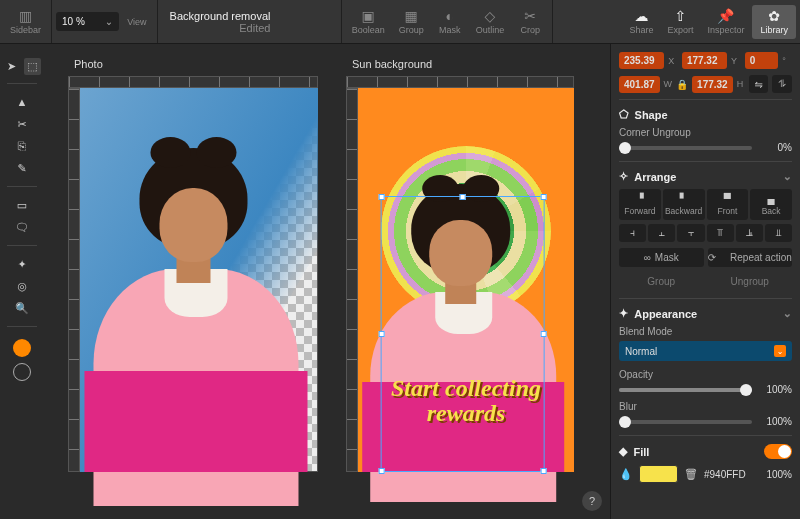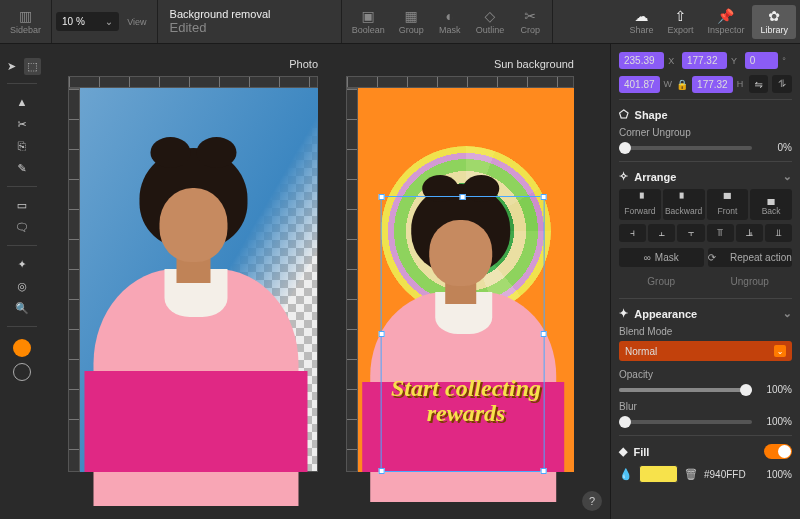--- a/index.html
+++ b/index.html
@@ -48,21 +48,21 @@
   }
   .tb-btn.lib .lbl { color: #eee; }
   .zoom {
     background: #202020; border-radius: 3px; padding: 4px 6px;
     display: flex; align-items: center; gap: 20px;
   }
   .zoom .pct { color: #eee; }
   .zoom .chev { color: #aaa; }
   .doc-title { display:flex; flex-direction:column; padding-left:8px; }
   .doc-title .main { color:#eee; font-size:11px; }
-  .doc-title .sub { color:#888; font-size:13px; }
+  .doc-title .sub { color:#888; font-size:11px;text-align:right; }
 
   
   .main {
     flex: 1;
     display: flex;
     min-height: 0;
   }
 
   
   .toolstrip {
@@ -94,21 +94,21 @@
 
   
   .canvas-wrap {
     flex: 1;
     background: #2a2a2a;
     position: relative;
     overflow: hidden;
   }
   .boards { position:absolute; left: 24px; top: 10px; display:flex; gap:28px; }
   .board { display:flex; flex-direction:column; }
-  .board-label { color:#ddd; font-size:11px; padding: 4px 0 6px 6px; text-align: right; }
+  .board-label { color:#ddd; font-size:11px; padding: 4px 0 6px 6px; }
   .ruler-top {
     height:12px; background:#353535; border:1px solid #555;
     background-image: repeating-linear-gradient(to right,#777 0,#777 1px,transparent 1px,transparent 30px);
     font-size:7px; color:#888; position:relative; overflow:hidden;
   }
   .ruler-left {
     width:12px; background:#353535; border:1px solid #555;
     background-image: repeating-linear-gradient(to bottom,#777 0,#777 1px,transparent 1px,transparent 30px);
   }
   .board-row { display:flex; }
@@ -228,22 +228,22 @@
     width: 190px;
     background: #2f2f2f;
     border-left: 1px solid #1a1a1a;
     overflow-y: auto;
     padding: 8px 8px 0 8px;
     color:#ccc;
   }
   .inspector::-webkit-scrollbar{width:0}
   .row { display:flex; align-items:center; gap:4px; margin-bottom:6px; }
   .numfield {
-    background:#8b5cf6; border-radius:3px; padding:3px 5px;
-    color:#ddd; width:46px; font-size:10px;
+    background:#c2410c; border-radius:3px; padding:3px 5px;
+    color:#ddd; width:46px; font-size:10px;font-weight:bold;
   }
   .unit { color:#888; font-size:9px; width:10px; }
   .lock { color:#888; font-size:10px; width:12px; text-align:center; }
   .flip-btn {
     width:24px; height:18px; background:#202020; border-radius:3px;
     display:flex; align-items:center; justify-content:center; color:#ccc;
   }
 
   .section {
     border-top:1px solid #444;
@@ -289,21 +289,21 @@
     padding:4px 0; font-size:10px;
   }
   .biseg .half.dbl { display:flex; gap:14px; }
   .gu { display:flex; gap:4px; margin-top:6px; }
   .gu .gb {
     flex:1; text-align:center; font-size:10px; color:#777;
     background:transparent; padding:3px 0; border-radius:3px;
   }
 
   .select {
-    background:#c2410c; border-radius:3px; padding:4px 6px;
+    background:#0c4a6e; border-radius:3px; padding:4px 6px;
     display:flex; align-items:center; color:#ddd; font-size:10px;
     margin-top:2px;
   }
   .select .arr {
     margin-left:auto; width:12px; height:12px;
     background:#ff7a00; border-radius:2px;
     display:flex; align-items:center; justify-content:center;
     color:#fff; font-size:8px;
   }
 

